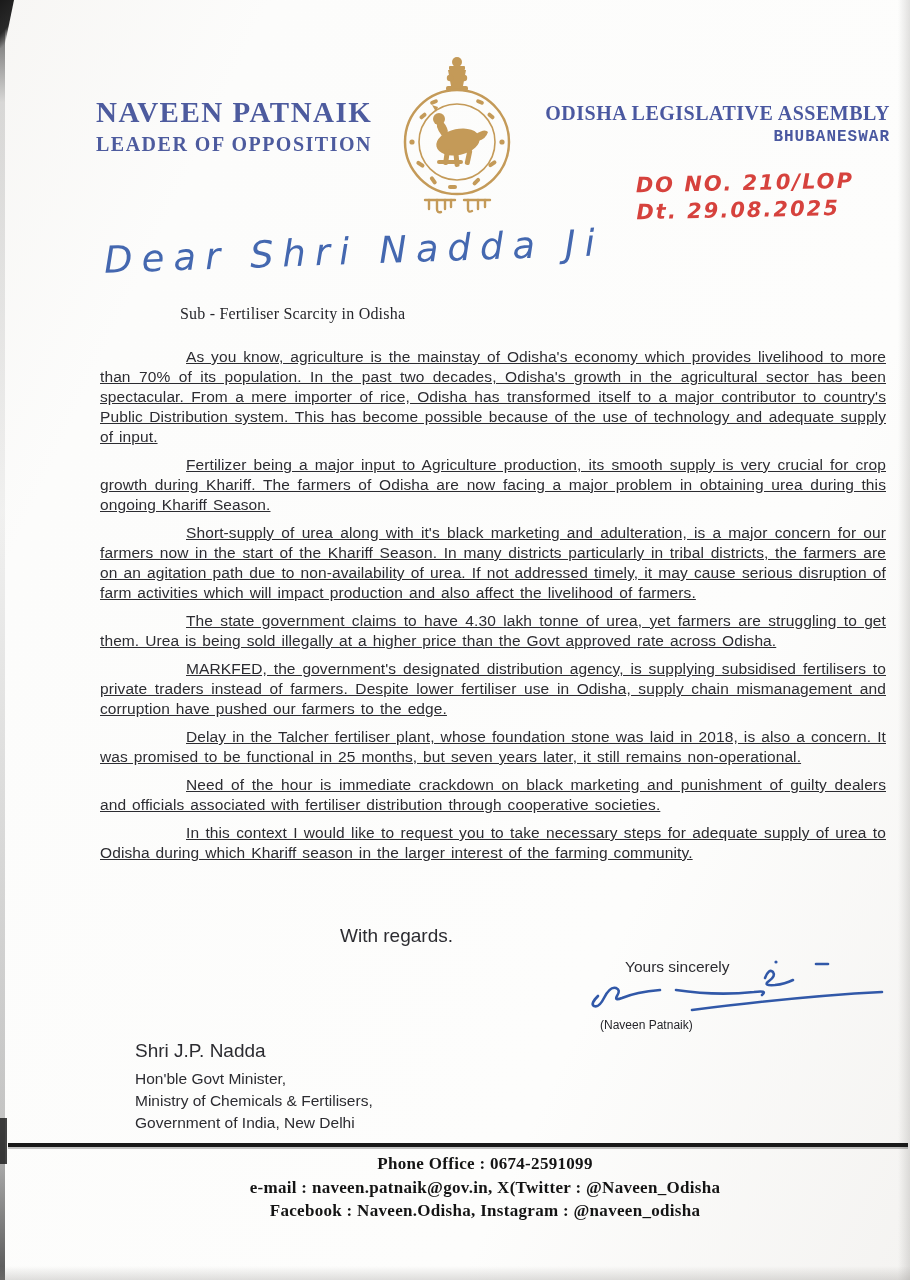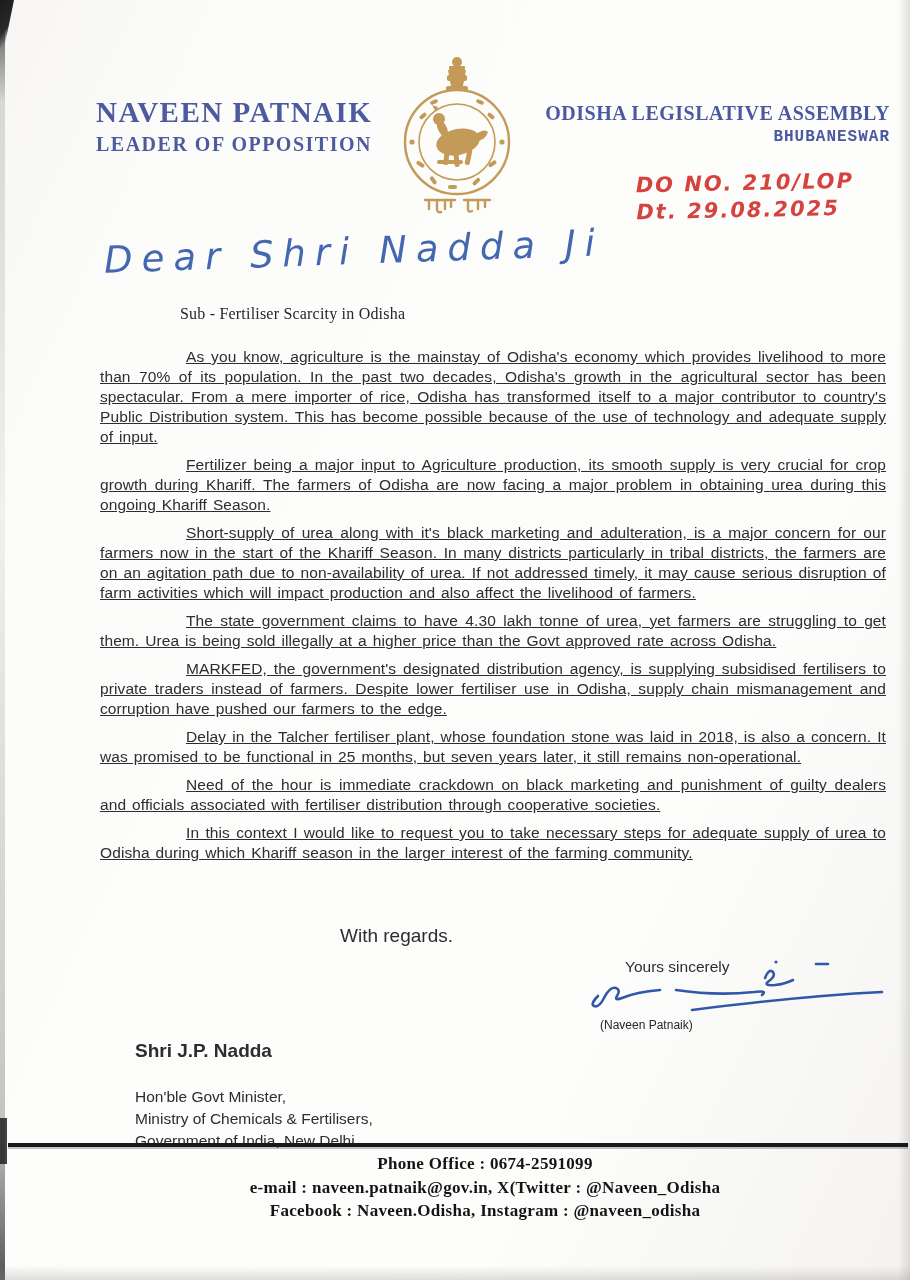--- a/index.html
+++ b/index.html
@@ -68,21 +68,21 @@
     text-indent: 86px; margin-bottom: 8px; letter-spacing: .1px; word-spacing: 1.5px;
   }
 
   .with-regards { position: absolute; left: 340px; top: 925px; font-size: 19px; color: #2c2c31; }
 
   .signoff { position: absolute; left: 625px; top: 958px; font-size: 15.5px; color: #2c2c31; }
   .signature { position: absolute; left: 580px; top: 948px; width: 325px; height: 80px; }
   .signatory { position: absolute; left: 600px; top: 1018px; font-size: 12px; color: #26262b; }
 
   .addressee { position: absolute; left: 135px; top: 1040px; color: #2c2c31; }
-  .addressee .addr-name { font-size: 19px; margin-bottom: 24px; font-weight: bold; }
+  .addressee .addr-name { font-size: 19px; margin-bottom: 6px; }
   .addressee .addr-line { font-size: 15.5px; line-height: 22px; }
 
   .rule { position: absolute; left: 8px; top: 1143px; width: 900px; height: 4px; background: #191919; box-shadow: 0 2px 0 rgba(25,25,25,.25); }
 
   .footer { position: absolute; left: 55px; top: 1152px; width: 860px; text-align: center; color: #141414; }
   .footer div { font-family: "Liberation Serif", serif; font-weight: bold; font-size: 17px; line-height: 23.5px; letter-spacing: .3px; }
 </style>
 </head>
 <body>
 

